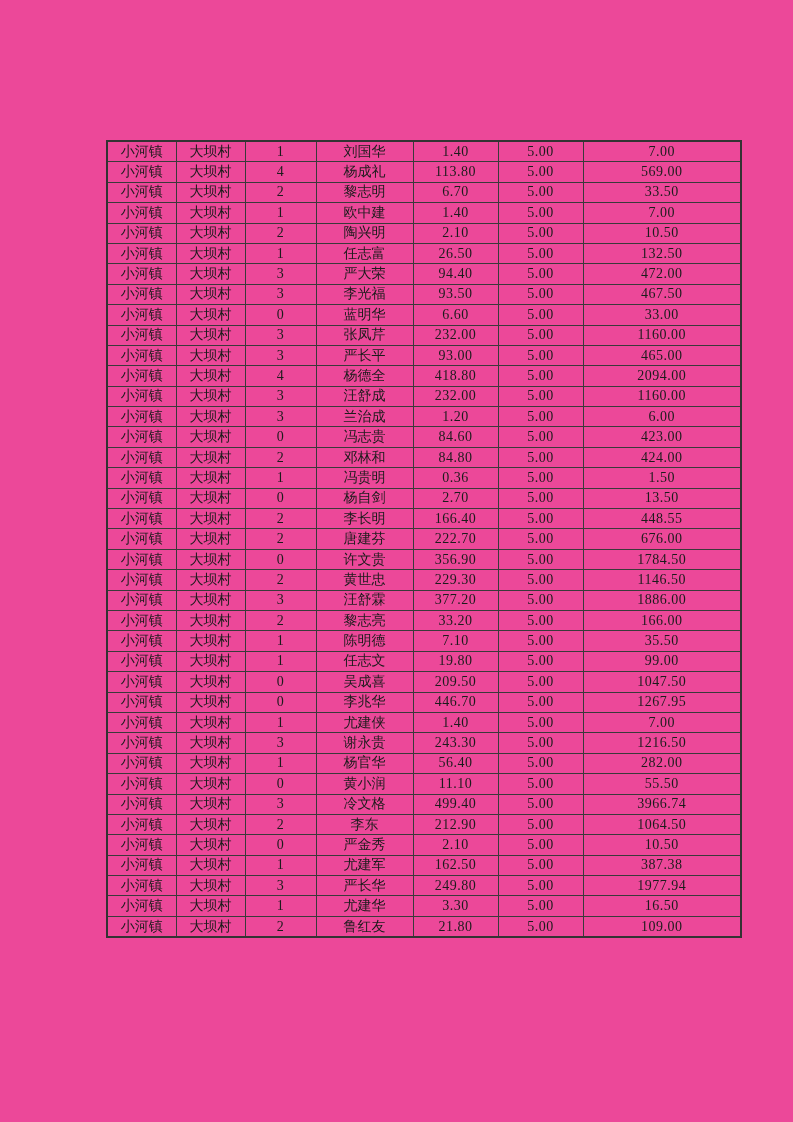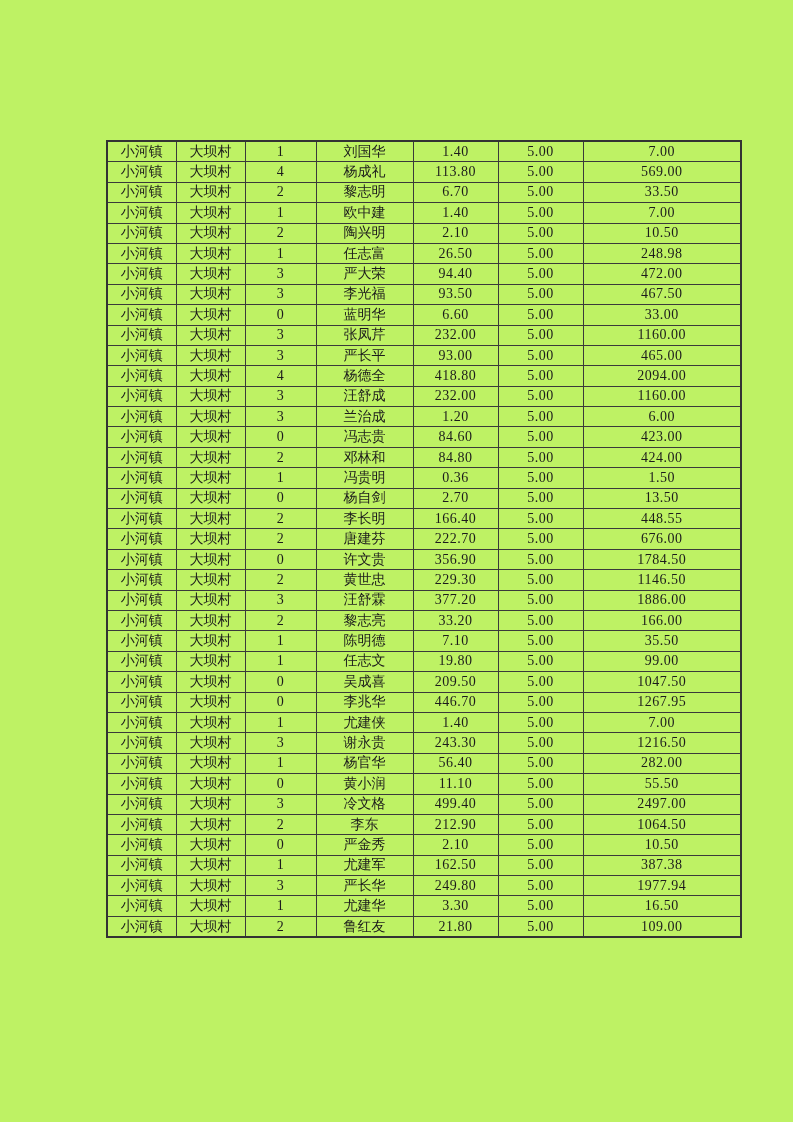--- a/index.html
+++ b/index.html
@@ -6,21 +6,21 @@
     margin: 0;
     padding: 0;
     background: #e8e8e8;
     font-family: "Liberation Serif", "DejaVu Serif", serif;
   }
   .page {
     position: relative;
     width: 793px;
     height: 1122px;
     margin: 0 auto;
-    background: #bef264;
+    background: #ec4899;
     overflow: hidden;
   }
   table.data-table {
     position: absolute;
     left: 106px;
     top: 140px;
     width: 634px;
     border-collapse: collapse;
     table-layout: fixed;
     border: 2px solid #333333;
@@ -109,21 +109,21 @@
           <td class="num">5.00</td>
           <td class="num">10.50</td>
         </tr>
         <tr>
           <td>小河镇</td>
           <td>大坝村</td>
           <td class="num">1</td>
           <td>任志富</td>
           <td class="num">26.50</td>
           <td class="num">5.00</td>
-          <td class="num">248.98</td>
+          <td class="num">132.50</td>
         </tr>
         <tr>
           <td>小河镇</td>
           <td>大坝村</td>
           <td class="num">3</td>
           <td>严大荣</td>
           <td class="num">94.40</td>
           <td class="num">5.00</td>
           <td class="num">472.00</td>
         </tr>
@@ -352,21 +352,21 @@
           <td class="num">5.00</td>
           <td class="num">55.50</td>
         </tr>
         <tr>
           <td>小河镇</td>
           <td>大坝村</td>
           <td class="num">3</td>
           <td>冷文格</td>
           <td class="num">499.40</td>
           <td class="num">5.00</td>
-          <td class="num">2497.00</td>
+          <td class="num">3966.74</td>
         </tr>
         <tr>
           <td>小河镇</td>
           <td>大坝村</td>
           <td class="num">2</td>
           <td>李东</td>
           <td class="num">212.90</td>
           <td class="num">5.00</td>
           <td class="num">1064.50</td>
         </tr>

